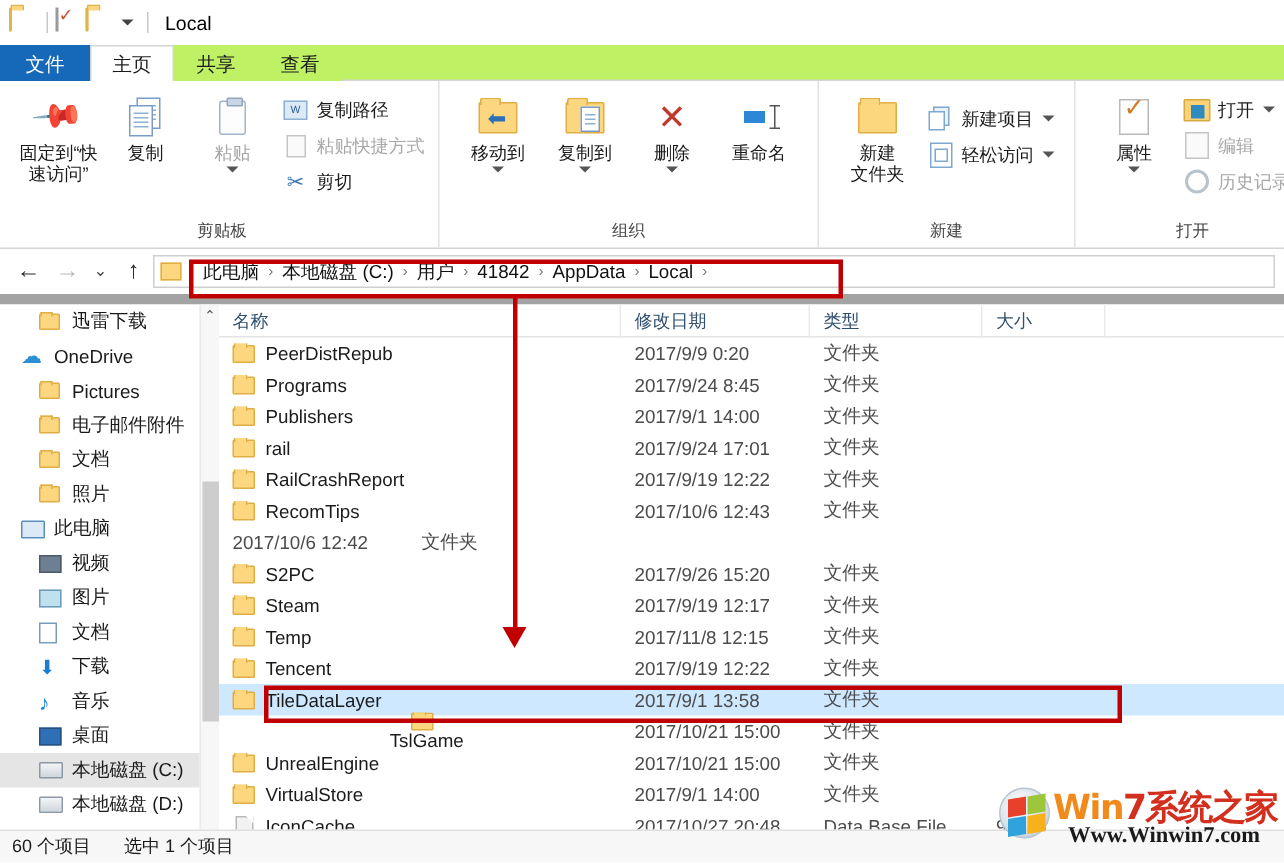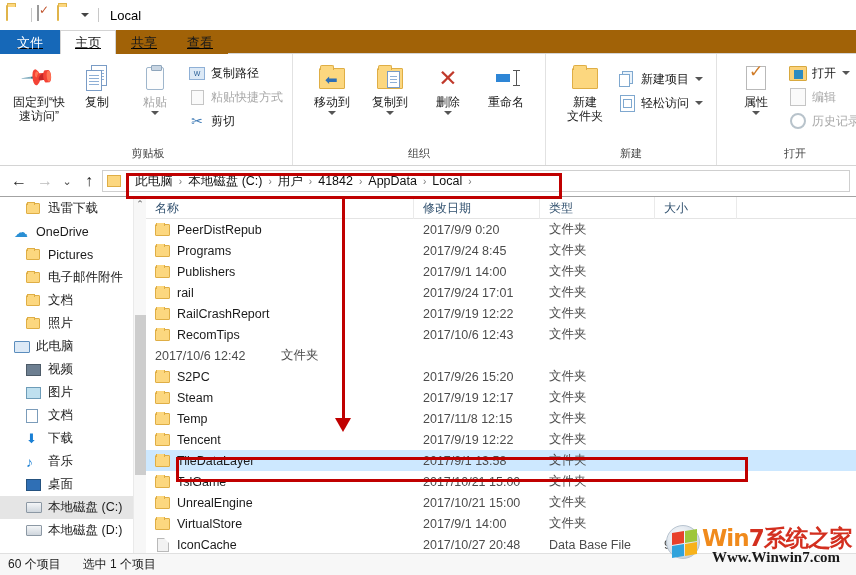--- a/index.html
+++ b/index.html
@@ -32,21 +32,21 @@
     width: 13px; height: 13px; border: 1px solid #9a9a9a; background: #fff; position: relative;
   }
   .check-box-glyph:after {
     content: "✓"; position: absolute; left: 1px; top: -3px; font-size: 12px; color: #c0552e; line-height: 14px;
   }
   .sep-bar { width: 1px; height: 14px; background: #c8c8c8; margin: 0 5px; }
   .caret-down { width: 0; height: 0; border-left: 4px solid transparent; border-right: 4px solid transparent; border-top: 4px solid #444; margin: 0 4px; }
   .title-text { margin-left: 6px; font-size: 13px; color: #000; }
 
   
-  .tabstrip { height: 24px; display: flex; align-items: flex-end; background: #a16207; text-decoration: underline; }
+  .tabstrip { height: 24px; display: flex; align-items: flex-end; background: #bef264; }
   .tab {
     height: 24px; line-height: 24px; padding: 0 14px; font-size: 13px; color: #1a1a1a;
     border: 1px solid transparent; border-bottom: none;
   }
   .tab.file { background: #1668b8; color: #fff; padding: 0 16px; }
   .tab.active { background: #fff; border-color: #d4d4d4; }
   .tabstrip-filler { flex: 1; border-bottom: 1px solid #d4d4d4; height: 24px; }
 
   
   .ribbon {
@@ -107,21 +107,21 @@
   .addrbar { height: 30px; display: flex; align-items: center; background: #fff; padding-left: 6px; }
   .navbtn { width: 26px; text-align: center; font-size: 16px; color: #2a2a2a; line-height: 18px; }
   .navbtn.dim { color: #bdbdbd; }
   .navbtn.tiny { width: 18px; font-size: 11px; color: #4a4a4a; }
   .crumbbox { flex: 1; height: 22px; border: 1px solid #cfcfcf; background: #fff; display: flex; align-items: center; margin-right: 6px; padding-left: 4px; }
   .crumb-folder { width: 14px; height: 12px; background: #fcd77f; border: 1px solid #dfae45; margin-right: 4px; }
   .crumb { font-size: 12.5px; color: #111; padding: 0 5px; white-space: nowrap; }
   .crumb-sep { font-size: 10px; color: #777; padding: 0 1px; }
 
   
-  .content { display: flex; height: 366px; border-top: 1px solid #a3a3a3; justify-content: space-between; }
+  .content { display: flex; height: 366px; border-top: 7px solid #a3a3a3; justify-content: space-between; }
   .sidebar { width: 146px; position: relative; background: #fff; overflow: hidden; font-size: 12.5px; }
   .nav-item { height: 23px; display: flex; align-items: center; padding-left: 14px; color: #1a1a1a; white-space: nowrap; }
   .nav-item.indent1 { padding-left: 26px; }
   .nav-item.selected { background: #e5e5e5; }
   .nav-item .nico { width: 22px; display: flex; align-items: center; }
   .nav-item .ntext { overflow: hidden; }
   .nfolder { width: 14px; height: 11px; background: #fcd77f; border: 1px solid #dfae45; border-radius: 1px; position: relative; }
   .nfolder:before { content: ""; position: absolute; left: 0; top: -2px; width: 6px; height: 2px; background: #fcd77f; border: 1px solid #dfae45; border-bottom: 0; }
   .cloud { font-size: 14px; color: #2a8fd4; }
   .pcico { width: 16px; height: 12px; background: #dce9f6; border: 1px solid #5b8dbd; border-radius: 1px; }
@@ -615,21 +615,21 @@
           <div class="row selected">
             <span class="cell name" style="width:268px;">
               <span class="rowfolder"></span>
               <span>TileDataLayer</span>
             </span>
             <span class="cell date" style="width:126px;">2017/9/1 13:58</span>
             <span class="cell type" style="width:115px;">文件夹</span>
             <span class="cell size" style="width:82px;"></span>
           </div>
           <div class="row">
-            <span class="cell name" style="width:268px;">
+            <span class="cell name" style="width:268px;flex-direction:column;">
               <span class="rowfolder"></span>
               <span>TslGame</span>
             </span>
             <span class="cell date" style="width:126px;">2017/10/21 15:00</span>
             <span class="cell type" style="width:115px;">文件夹</span>
             <span class="cell size" style="width:82px;"></span>
           </div>
           <div class="row">
             <span class="cell name" style="width:268px;">
               <span class="rowfolder"></span>

